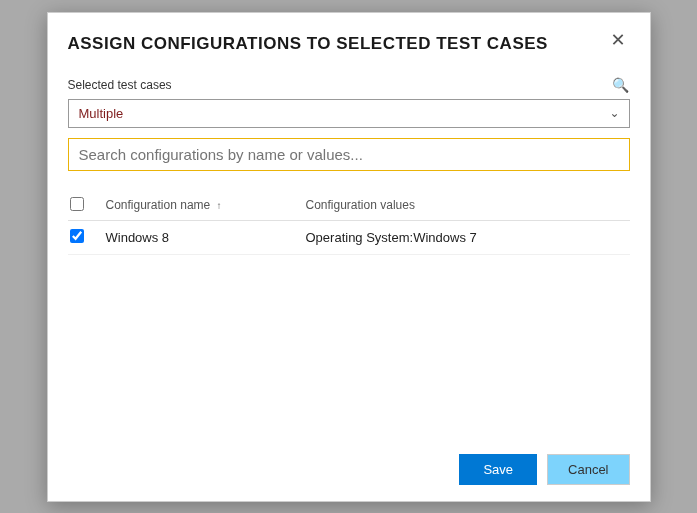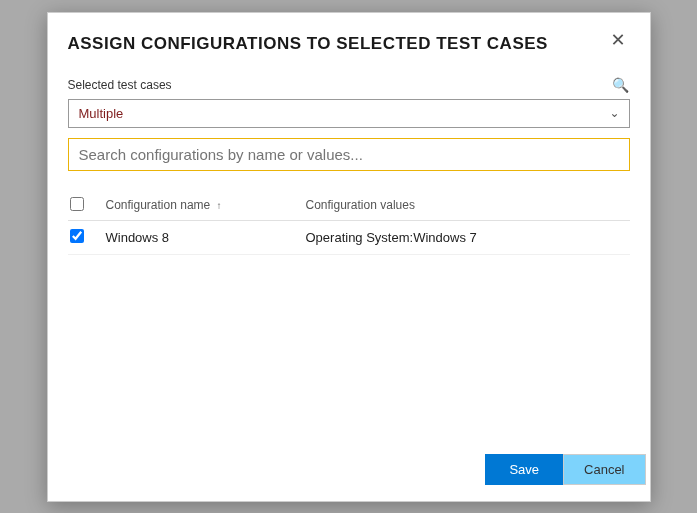--- a/index.html
+++ b/index.html
@@ -182,21 +182,22 @@
     .checkbox {
       width: 14px;
       height: 14px;
       cursor: pointer;
     }
 
     .dialog-footer {
       display: flex;
       justify-content: flex-end;
       align-items: center;
-      padding: 16px 4px;
+      padding: 16px 20px;
+      gap: 10px;
     }
 
     .btn-save {
       background: #0078d4;
       color: #fff;
       border: none;
       padding: 8px 24px;
       font-size: 13px;
       cursor: pointer;
       font-weight: 400;

